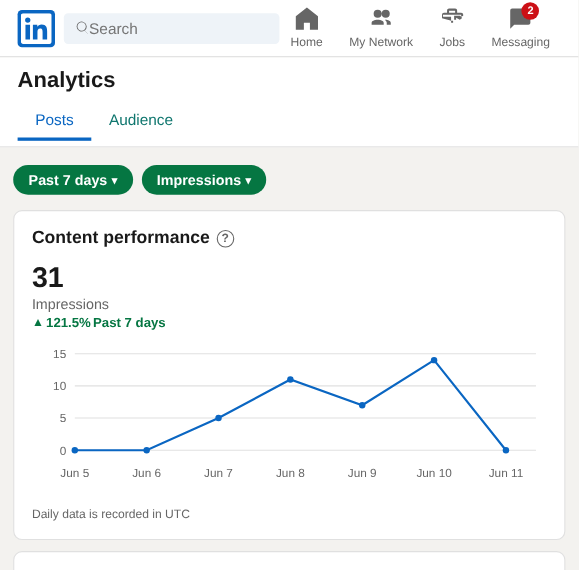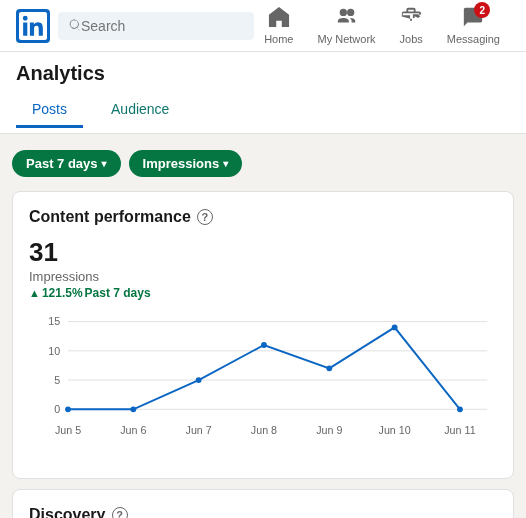--- a/index.html
+++ b/index.html
@@ -98,21 +98,21 @@
       border-bottom: 1px solid #e0e0e0;
     }
     .page-title {
       font-size: 20px;
       font-weight: 700;
       color: #191919;
       margin-bottom: 8px;
     }
     .tabs {
       display: flex;
-      gap: 12px;
+      gap: 0;
     }
     .tab {
       padding: 8px 16px;
       font-size: 14px;
       cursor: pointer;
       color: #0f766e;
       border-bottom: 3px solid transparent;
       font-weight: 500;
     }
     .tab.active {
@@ -335,20 +335,21 @@
 
         <circle cx="40" cy="100" r="3" fill="#0a66c2"></circle>
         <circle cx="107" cy="100" r="3" fill="#0a66c2"></circle>
         <circle cx="174" cy="70" r="3" fill="#0a66c2"></circle>
         <circle cx="241" cy="34" r="3" fill="#0a66c2"></circle>
         <circle cx="308" cy="58" r="3" fill="#0a66c2"></circle>
         <circle cx="375" cy="16" r="3" fill="#0a66c2"></circle>
         <circle cx="442" cy="100" r="3" fill="#0a66c2"></circle>
       </svg>
     </div>
+    <div class="chart-note">Daily data is recorded in UTC</div>
   </div>
 
   <div class="card">
     <div class="card-title-row">
       <span class="card-title">Discovery</span>
       <div class="help-icon">?</div>
     </div>
 
   </div>
 

